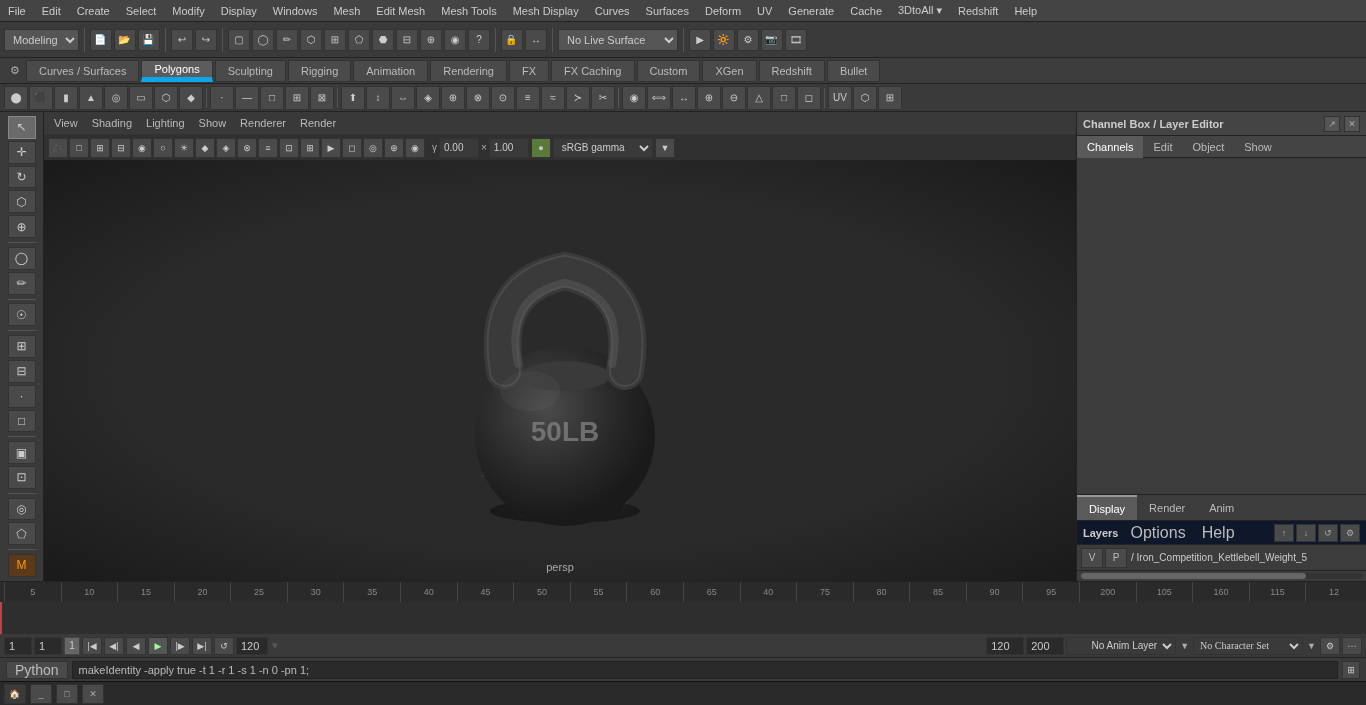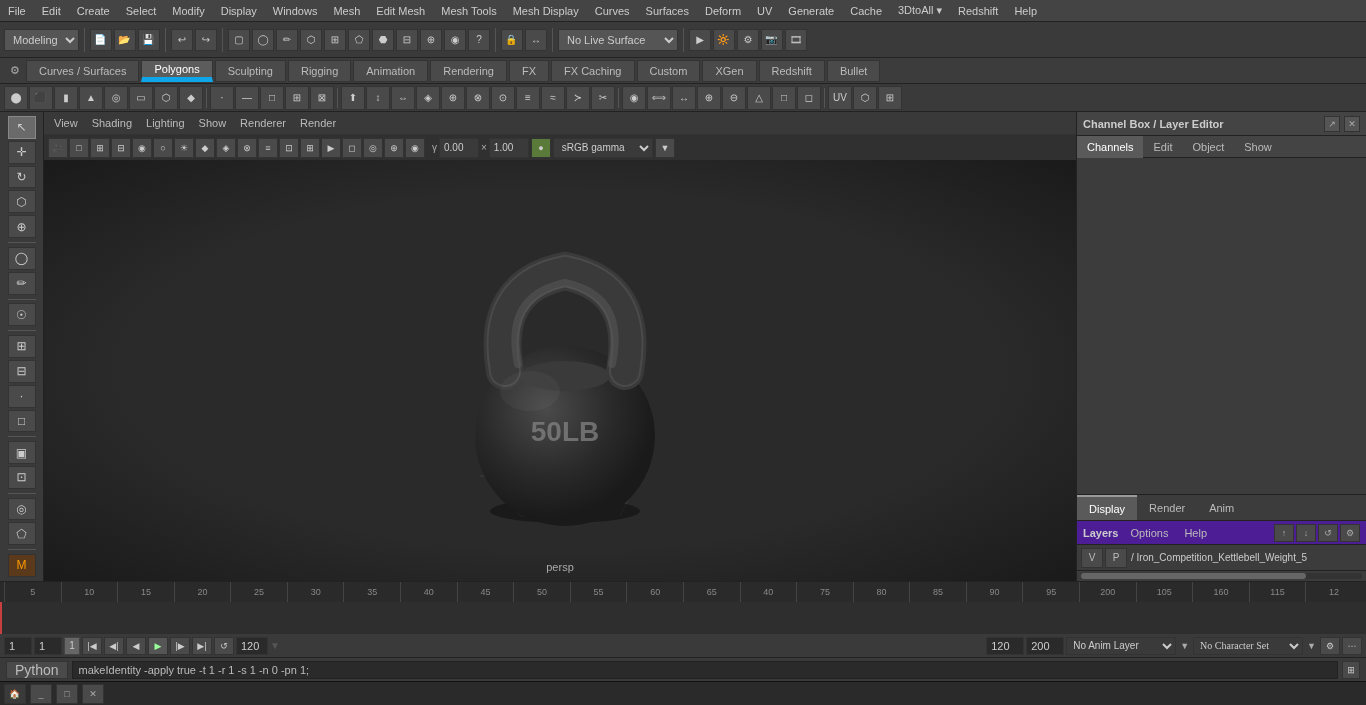--- a/index.html
+++ b/index.html
@@ -49,30 +49,30 @@
     #right-panel-header { display: flex; align-items: center; justify-content: space-between; background: #444; padding: 2px 6px; height: 24px; border-bottom: 1px solid #222; }
     .rp-title { color: #ccc; font-size: 11px; font-weight: bold; }
     .rp-header-btns { display: flex; gap: 4px; }
     .rp-header-btn { width: 16px; height: 16px; background: #555; border: 1px solid #333; color: #aaa; cursor: pointer; display: flex; align-items: center; justify-content: center; font-size: 9px; }
 
     
     #channel-area { flex: 1; background: #3c3c3c; overflow: hidden; }
     #channel-header { display: flex; align-items: center; background: #444; height: 22px; border-bottom: 1px solid #222; }
     .ch-tab { padding: 2px 10px; color: #bbb; cursor: pointer; font-size: 11px; height: 22px; display: flex; align-items: center; }
     .ch-tab.active { background: #5a5a5a; color: #fff; }
-    .ch-menu-item { color: #bbb; font-size: 11px; cursor: pointer; padding: 0 4px; }
+    .ch-menu-item { color: #bbb; font-size: 16px; cursor: pointer; padding: 0 4px; }
 
     
     #bottom-right-tabs { display: flex; background: #3c3c3c; height: 26px; border-top: 1px solid #222; }
     .br-tab { padding: 2px 12px; color: #bbb; cursor: pointer; font-size: 11px; height: 26px; display: flex; align-items: center; }
     .br-tab.active { background: #5a5a5a; color: #fff; border-top: 2px solid #999; }
 
     
     #layers-section { background: #3c3c3c; border-top: 1px solid #222; }
-    #layers-header { display: flex; align-items: center; justify-content: space-between; padding: 2px 6px; height: 24px; background: #4c1d95; border-bottom: 1px solid #222; }
+    #layers-header { display: flex; align-items: center; justify-content: space-between; padding: 2px 6px; height: 24px; background: #0f172a; border-bottom: 1px solid #222; }
     .layers-label { color: #ccc; font-size: 11px; font-weight: bold; }
     .layers-options { display: flex; gap: 2px; }
     .layers-btn { width: 20px; height: 18px; background: #4a4a4a; border: 1px solid #333; color: #aaa; cursor: pointer; display: flex; align-items: center; justify-content: center; font-size: 9px; }
     #layers-row { display: flex; align-items: center; padding: 2px 4px; height: 26px; background: #3c3c3c; border-bottom: 1px solid #222; }
     .layer-v { width: 22px; height: 20px; background: #4a4a4a; border: 1px solid #333; color: #bbb; display: flex; align-items: center; justify-content: center; font-size: 10px; cursor: pointer; margin-right: 2px; }
     .layer-p { width: 22px; height: 20px; background: #4a4a4a; border: 1px solid #333; color: #bbb; display: flex; align-items: center; justify-content: center; font-size: 10px; cursor: pointer; margin-right: 4px; }
     .layer-name { color: #ccc; font-size: 11px; flex: 1; }
     #layers-scrollbar { height: 6px; background: #333; margin: 2px 4px; border-radius: 3px; }
     #layers-scroll-thumb { height: 6px; background: #666; border-radius: 3px; width: 80%; }
 
@@ -455,21 +455,21 @@
   <div class="pb-btn">|▶</div>
   <div class="pb-btn">▶|</div>
   <div class="pb-btn">↺</div>
 
   <input class="pb-field" value="120" style="width: 32px;">
   <span style="color:#555;font-size:10px;">▼</span>
 
   <div style="flex:1;"></div>
   <input class="pb-field" value="120" style="width: 38px; background: rgb(42, 42, 42);">
   <input class="pb-field" value="200" style="width: 38px; background: rgb(42, 42, 42);">
-  <select class="bb-select" style="width:110px; height:18px; font-size:10px;">
+  <select class="bb-select" style="width:110px; height:18px; font-size:10px;text-align:right;">
     <option>No Anim Layer</option>
   </select>
   <span style="color:#aaa; font-size:9px; margin:0 2px;">▼</span>
   <select class="bb-select" style="width:110px; height:18px; font-size:10px;font-family:Liberation Serif, serif;">
     <option>No Character Set</option>
   </select>
   <span style="color:#aaa; font-size:9px; margin:0 2px;">▼</span>
   <div class="pb-btn">⚙</div>
   <div class="pb-btn">⋯</div>
 </div>

